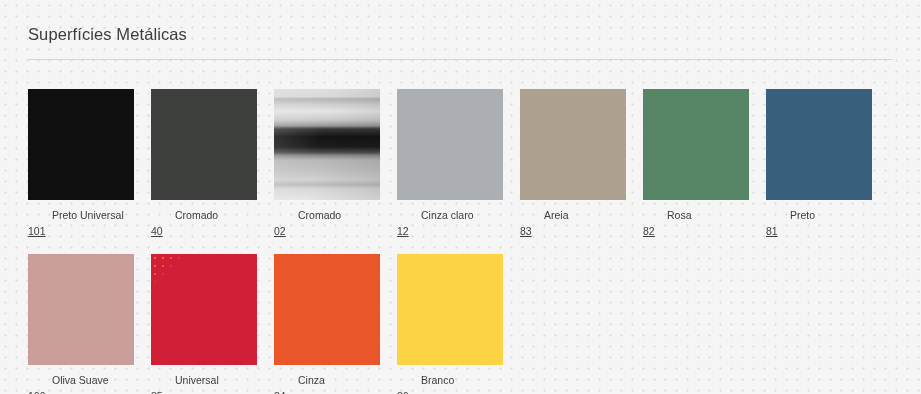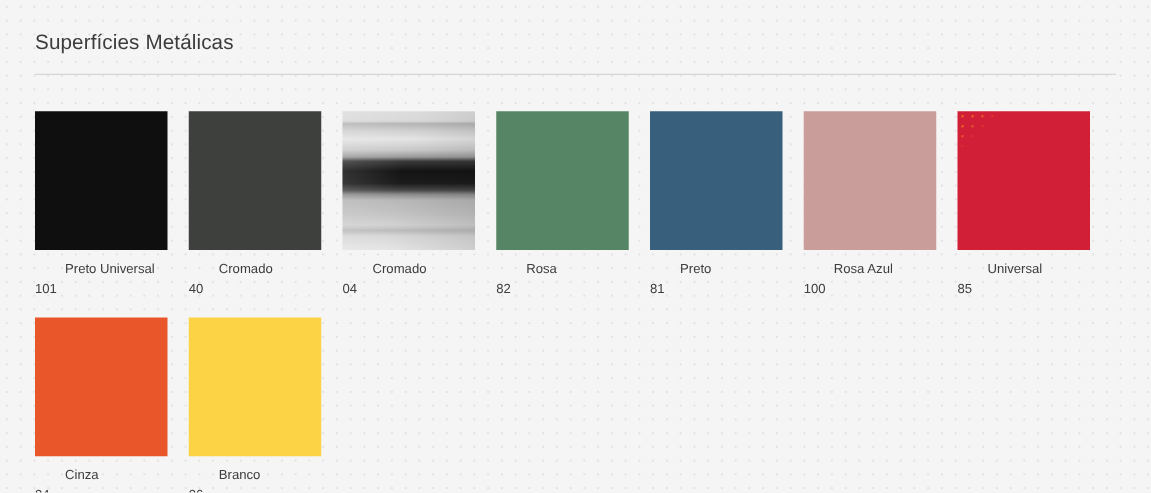--- a/index.html
+++ b/index.html
@@ -63,20 +63,21 @@
     margin-top: 9px;
     line-height: 1.25;
     white-space: nowrap;
     margin-left: 24px;
   }
   .swatch-code {
     font-size: 10.5px;
     color: #3d3d3d;
     margin-top: 3px;
     line-height: 1.25;
+    text-decoration: underline;
   }
   
   .tex-cromado {
     background:
       linear-gradient(to bottom,
         #dcdcdc 0%,
         #d8d8d8 7%,
         #b4b4b4 9%,
         #cfcfcf 14%,
         #e4e4e4 20%,
@@ -150,35 +151,45 @@
         <div class="swatch-code">101</div>
       </div>
       <div class="swatch-cell">
         <div class="swatch-chip" style="background-color: rgb(62, 64, 61);"></div>
         <div class="swatch-name">Cromado</div>
         <div class="swatch-code">40</div>
       </div>
       <div class="swatch-cell">
         <div class="swatch-chip tex-cromado"></div>
         <div class="swatch-name">Cromado</div>
-        <div class="swatch-code">04</div>
+        <div class="swatch-code">02</div>
+      </div>
+      <div class="swatch-cell">
+        <div class="swatch-chip" style="background-color: rgb(171, 174, 179);"></div>
+        <div class="swatch-name">Cinza claro</div>
+        <div class="swatch-code">12</div>
+      </div>
+      <div class="swatch-cell">
+        <div class="swatch-chip" style="background-color: rgb(174, 160, 142);"></div>
+        <div class="swatch-name">Areia</div>
+        <div class="swatch-code">83</div>
       </div>
       <div class="swatch-cell">
         <div class="swatch-chip" style="background-color: rgb(85, 133, 101);"></div>
         <div class="swatch-name">Rosa</div>
         <div class="swatch-code">82</div>
       </div>
       <div class="swatch-cell">
         <div class="swatch-chip" style="background-color: rgb(56, 95, 123);"></div>
         <div class="swatch-name">Preto</div>
         <div class="swatch-code">81</div>
       </div>
       <div class="swatch-cell">
         <div class="swatch-chip" style="background-color: rgb(201, 157, 153);"></div>
-        <div class="swatch-name">Rosa Azul</div>
+        <div class="swatch-name">Oliva Suave</div>
         <div class="swatch-code">100</div>
       </div>
       <div class="swatch-cell">
         <div class="swatch-chip" style="background-color: rgb(209, 31, 56);">
           <div class="speckle"></div>
         </div>
         <div class="swatch-name">Universal</div>
         <div class="swatch-code">85</div>
       </div>
       <div class="swatch-cell">

